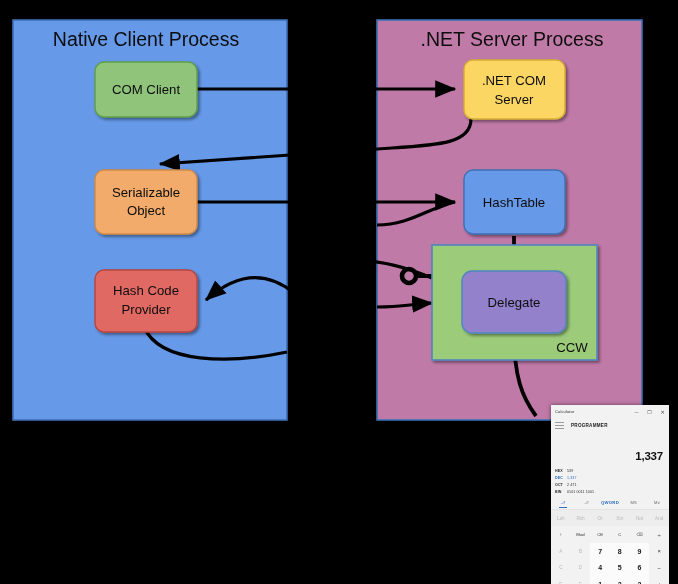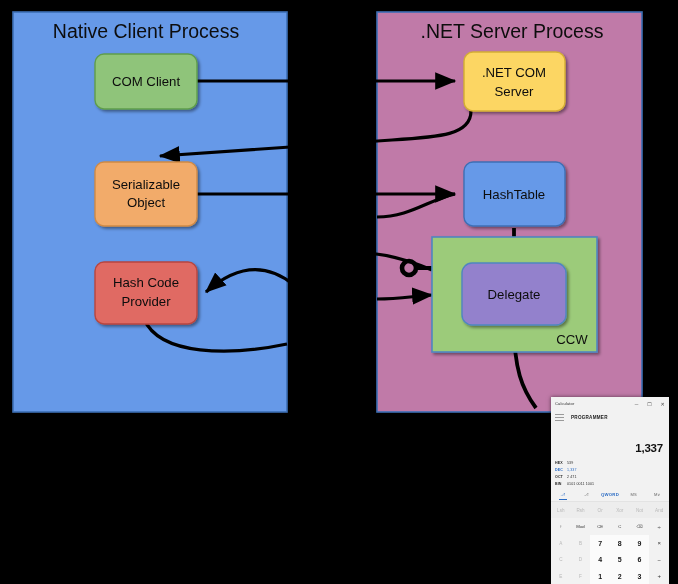--- a/index.html
+++ b/index.html
@@ -1,18 +1,18 @@
 <!DOCTYPE html>
 <html><head>
 <meta charset="utf-8">
 <style>
   html,body{margin:0;padding:0;background:#000;}
   body{width:678px;height:584px;position:relative;overflow:hidden;
        font-family:"Liberation Sans","DejaVu Sans",sans-serif;}
-  #stage{position:absolute;left:0;top:4px;width:678px;height:472px;background:#000;}
+  #stage{position:absolute;left:0;top:12px;width:678px;height:472px;background:#000;}
   svg.diagram{position:absolute;left:0;top:0;width:678px;height:584px;}
   .nodetext{font-family:"Liberation Sans","DejaVu Sans",sans-serif;fill:#0d0d0d;text-anchor:middle;}
   .title{font-size:19.5px;}
   .boxlbl{font-size:13.2px;}
   .ccwlbl{font-size:13.2px;}
 
   
   #calc{position:absolute;left:551px;top:361px;width:118px;height:217px;
         background:#f2f2f2;box-shadow:0 0 4px rgba(0,0,0,.55);overflow:hidden;margin-top:32px;}
   #calc .titlebar{height:13px;background:#f2f2f2;display:flex;align-items:center;}

